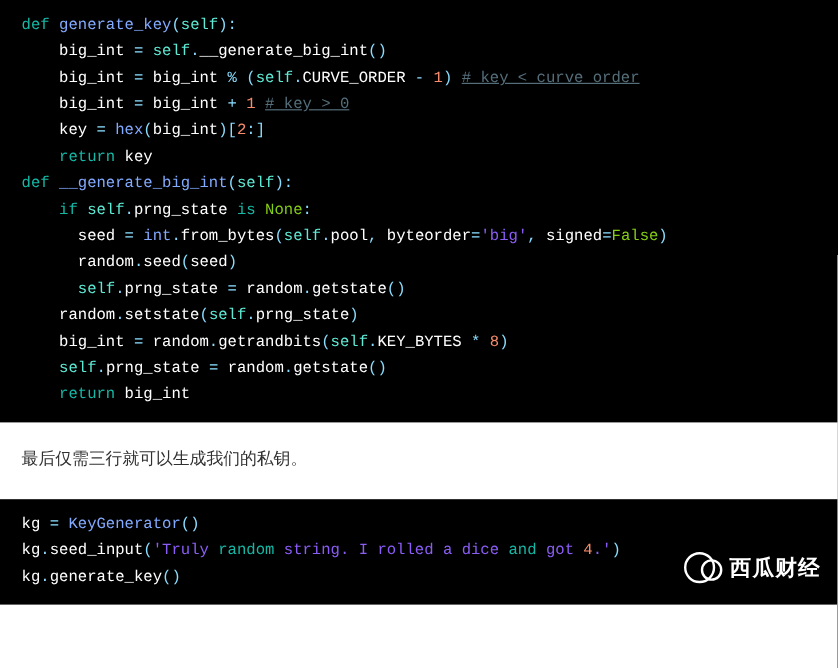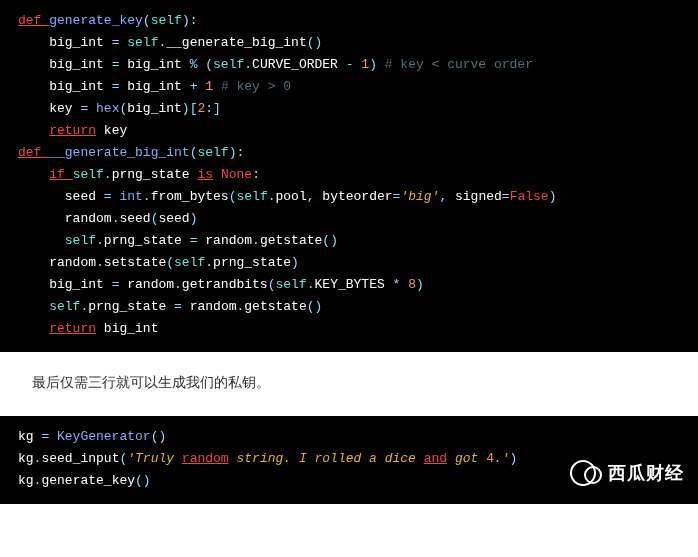--- a/index.html
+++ b/index.html
@@ -16,32 +16,32 @@
     font-size: 13px;
     line-height: 22px;
     padding: 10px 0 12px 18px;
     white-space: pre;
     overflow: hidden;
     position: relative;
   }
   .article-text {
     font-size: 14px;
     color: #303030;
-    padding: 22px 18px 24px 32px;
+    padding: 22px 18px 24px 18px;
   }
   
-  .kw   { color: #ef4444; text-decoration: underline; } 
+  .kw   { color: #14b8a6; } 
   .fn   { color: #82aaff; } 
   .self { color: #5eead4; } 
   .prop { color: #ffffff; } 
-  .str  { color: #eab308; font-style: italic; } 
+  .str  { color: #8b5cf6; } 
   .num  { color: #f78c6c; } 
-  .cmt  { color: #546e7a; } 
+  .cmt  { color: #546e7a; text-decoration: underline; } 
   .op   { color: #89ddff; } 
-  .bool { color: #ef4444; } 
+  .bool { color: #84cc16; } 
   .plain{ color: #ffffff; font-family: Liberation Mono, monospace; }
 
   .watermark {
     position: absolute;
     right: 14px;
     bottom: 18px;
     display: flex;
     align-items: center;
     gap: 6px;
     pointer-events: none;

